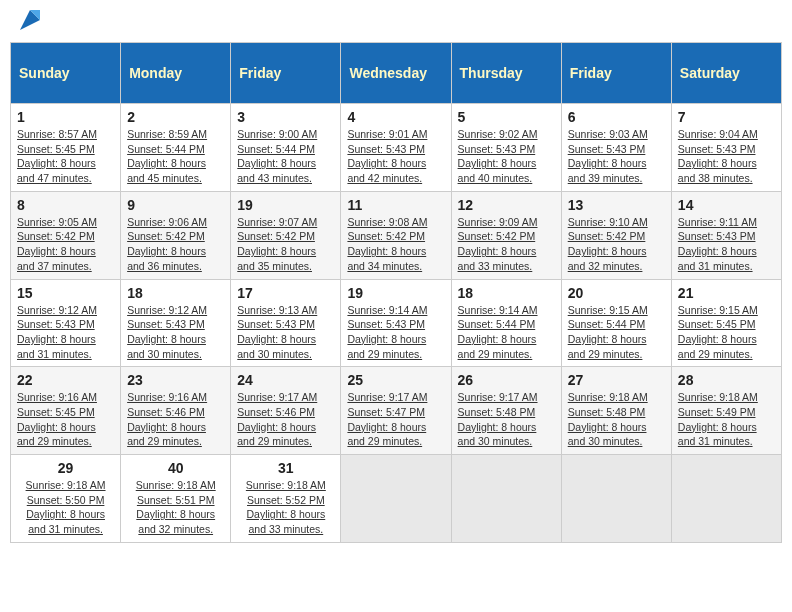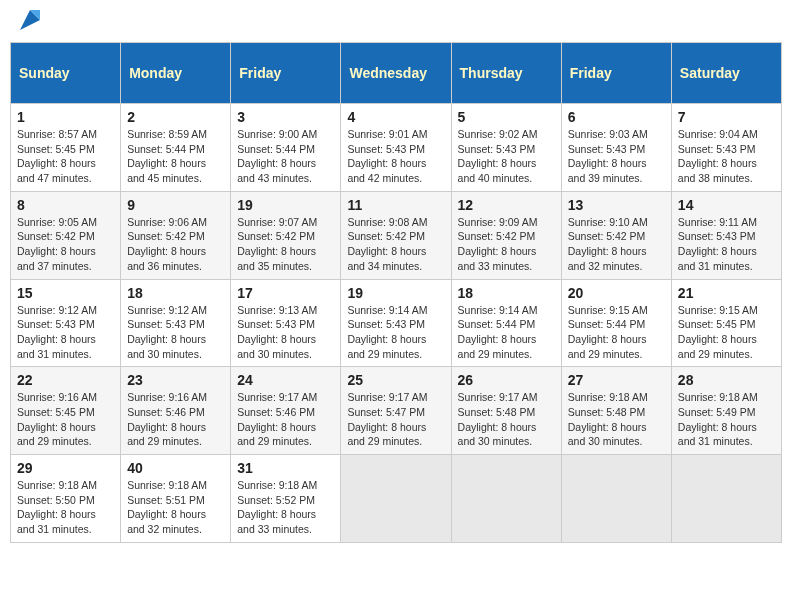--- a/index.html
+++ b/index.html
@@ -84,29 +84,31 @@
       font-size: 14px;
       font-weight: bold;
       color: #222;
       display: block;
       margin-bottom: 2px;
     }
     .day-detail {
       font-size: 10.5px;
       color: #333;
       line-height: 1.4;
+      text-decoration: underline;
     }
     .empty-cell {
       background: #e8e8e8 !important;
     }
     .last-row td {
       background: #e8e8e8;
     }
     .last-row td.has-data {
       background: #fff;
+      text-align: center;
     }
   </style>
 </head>
 <body>
 
 <div class="header">
   <div class="logo">
     <div class="logo-text">
       <span class="logo-general"></span>
       <span class="logo-blue"></span>

